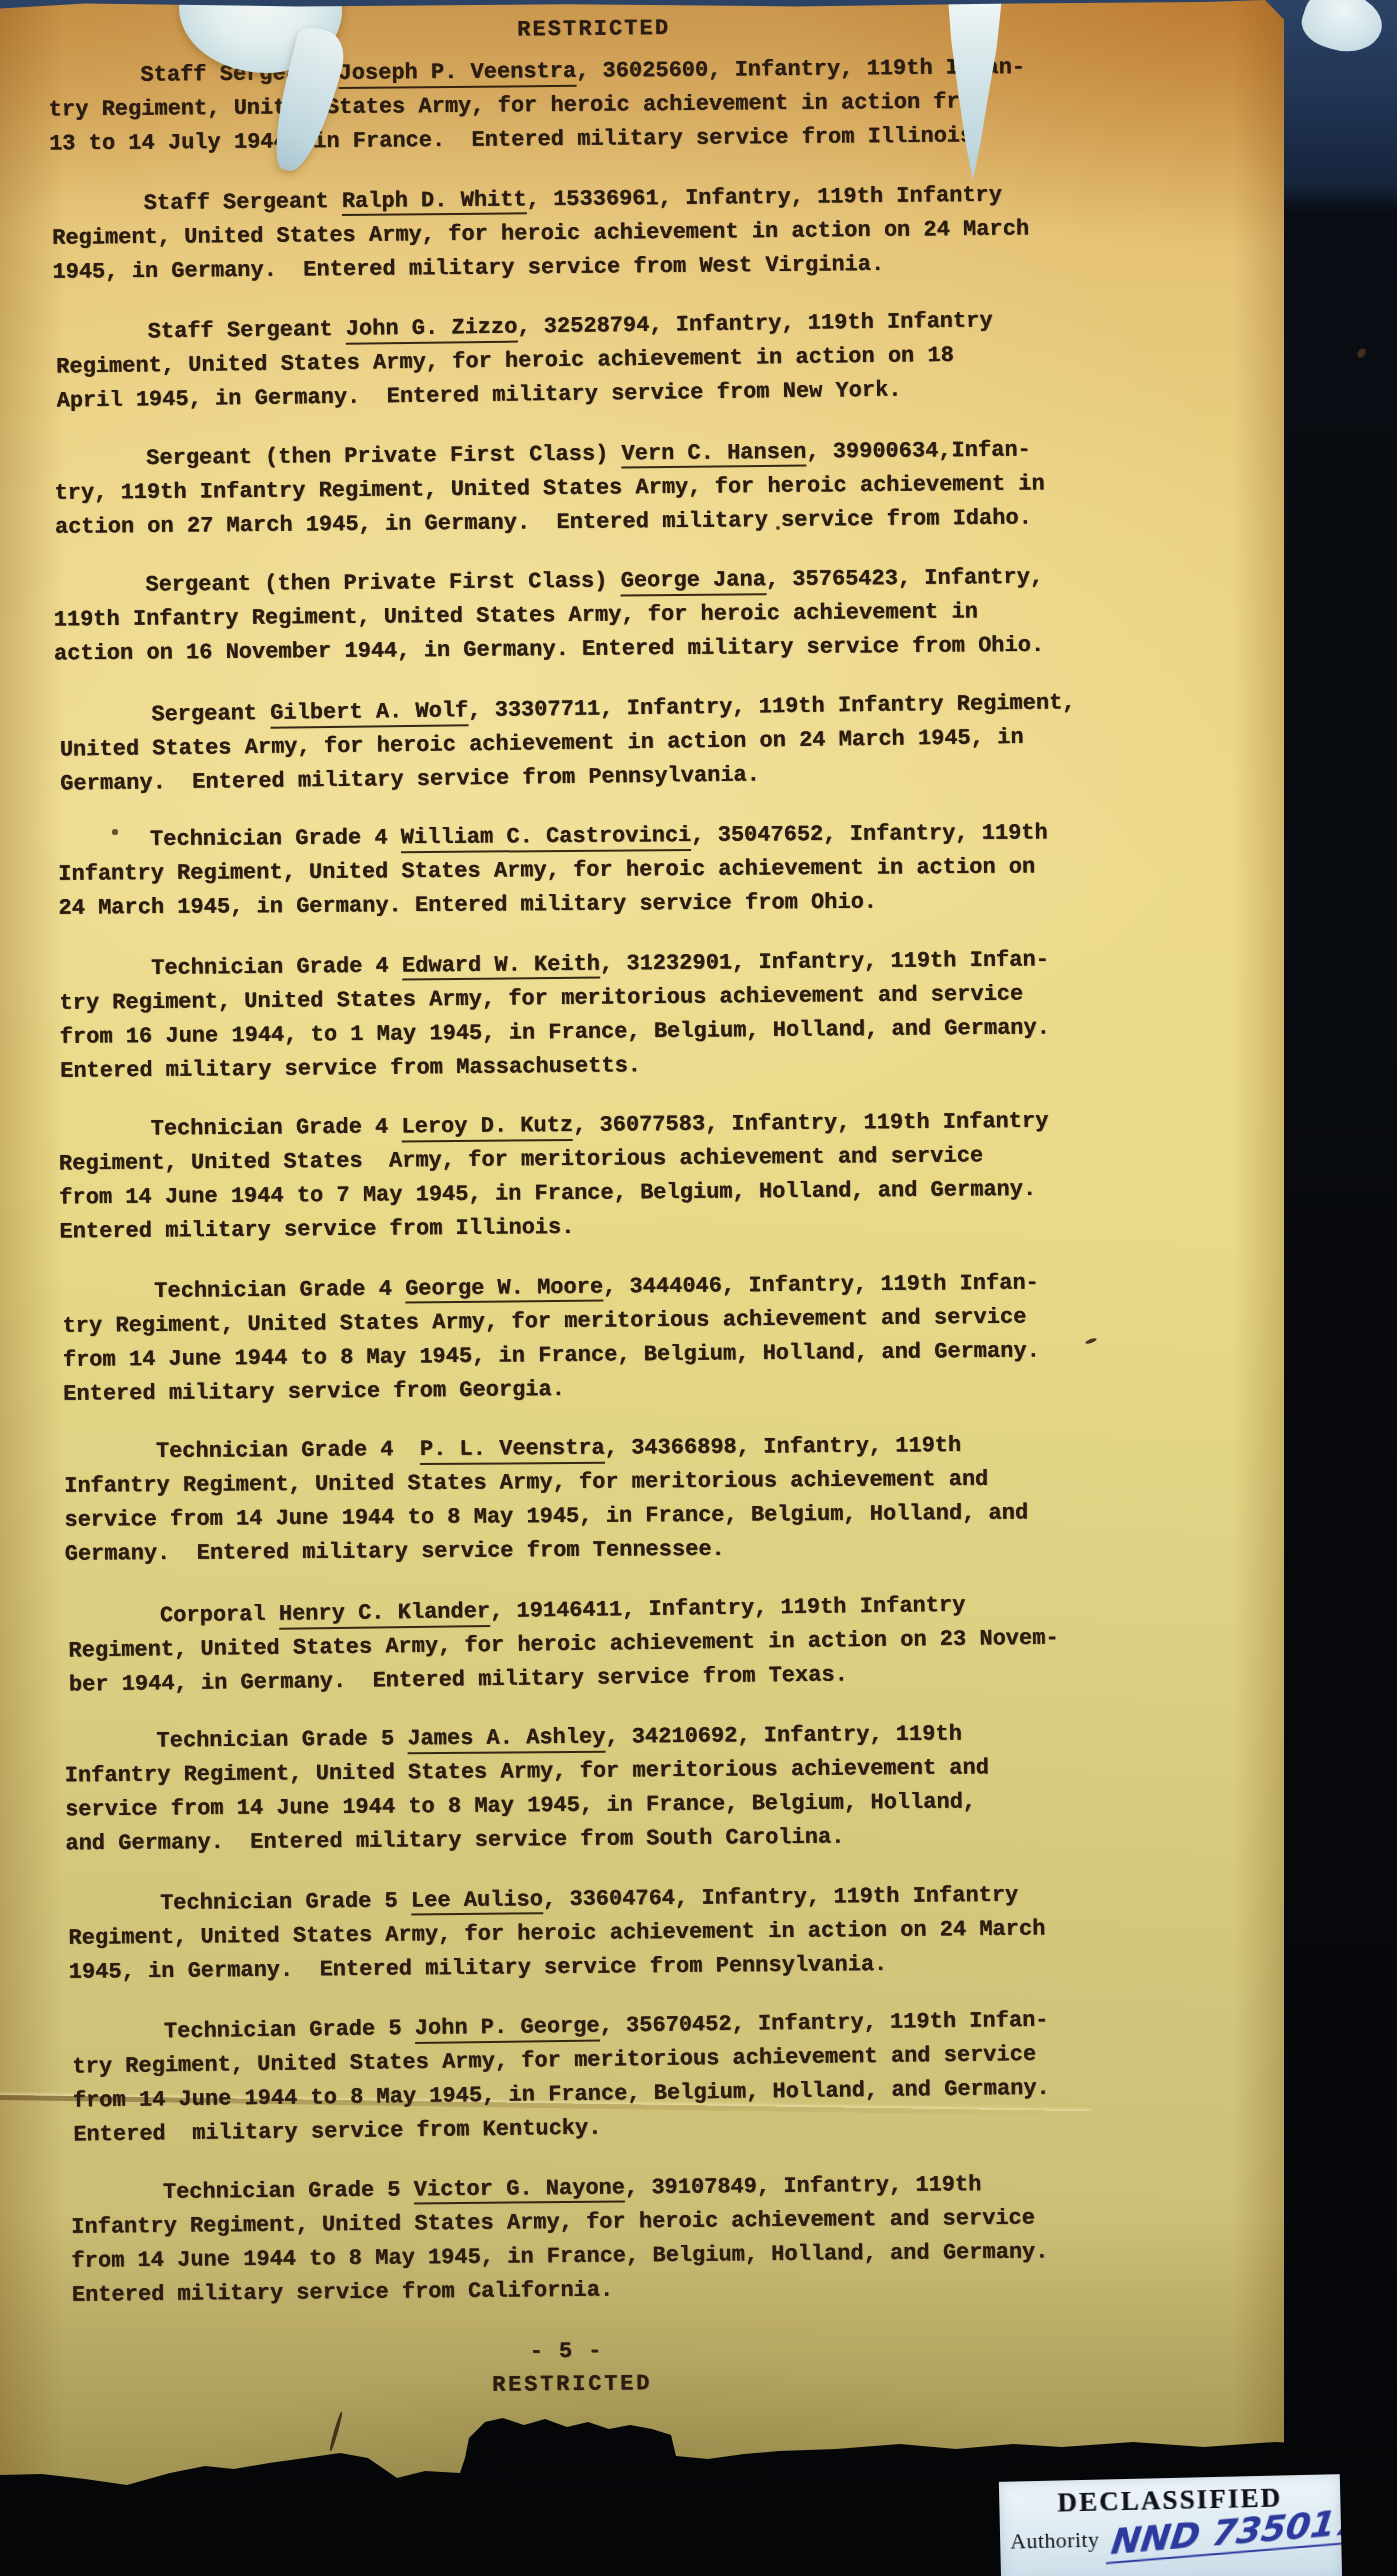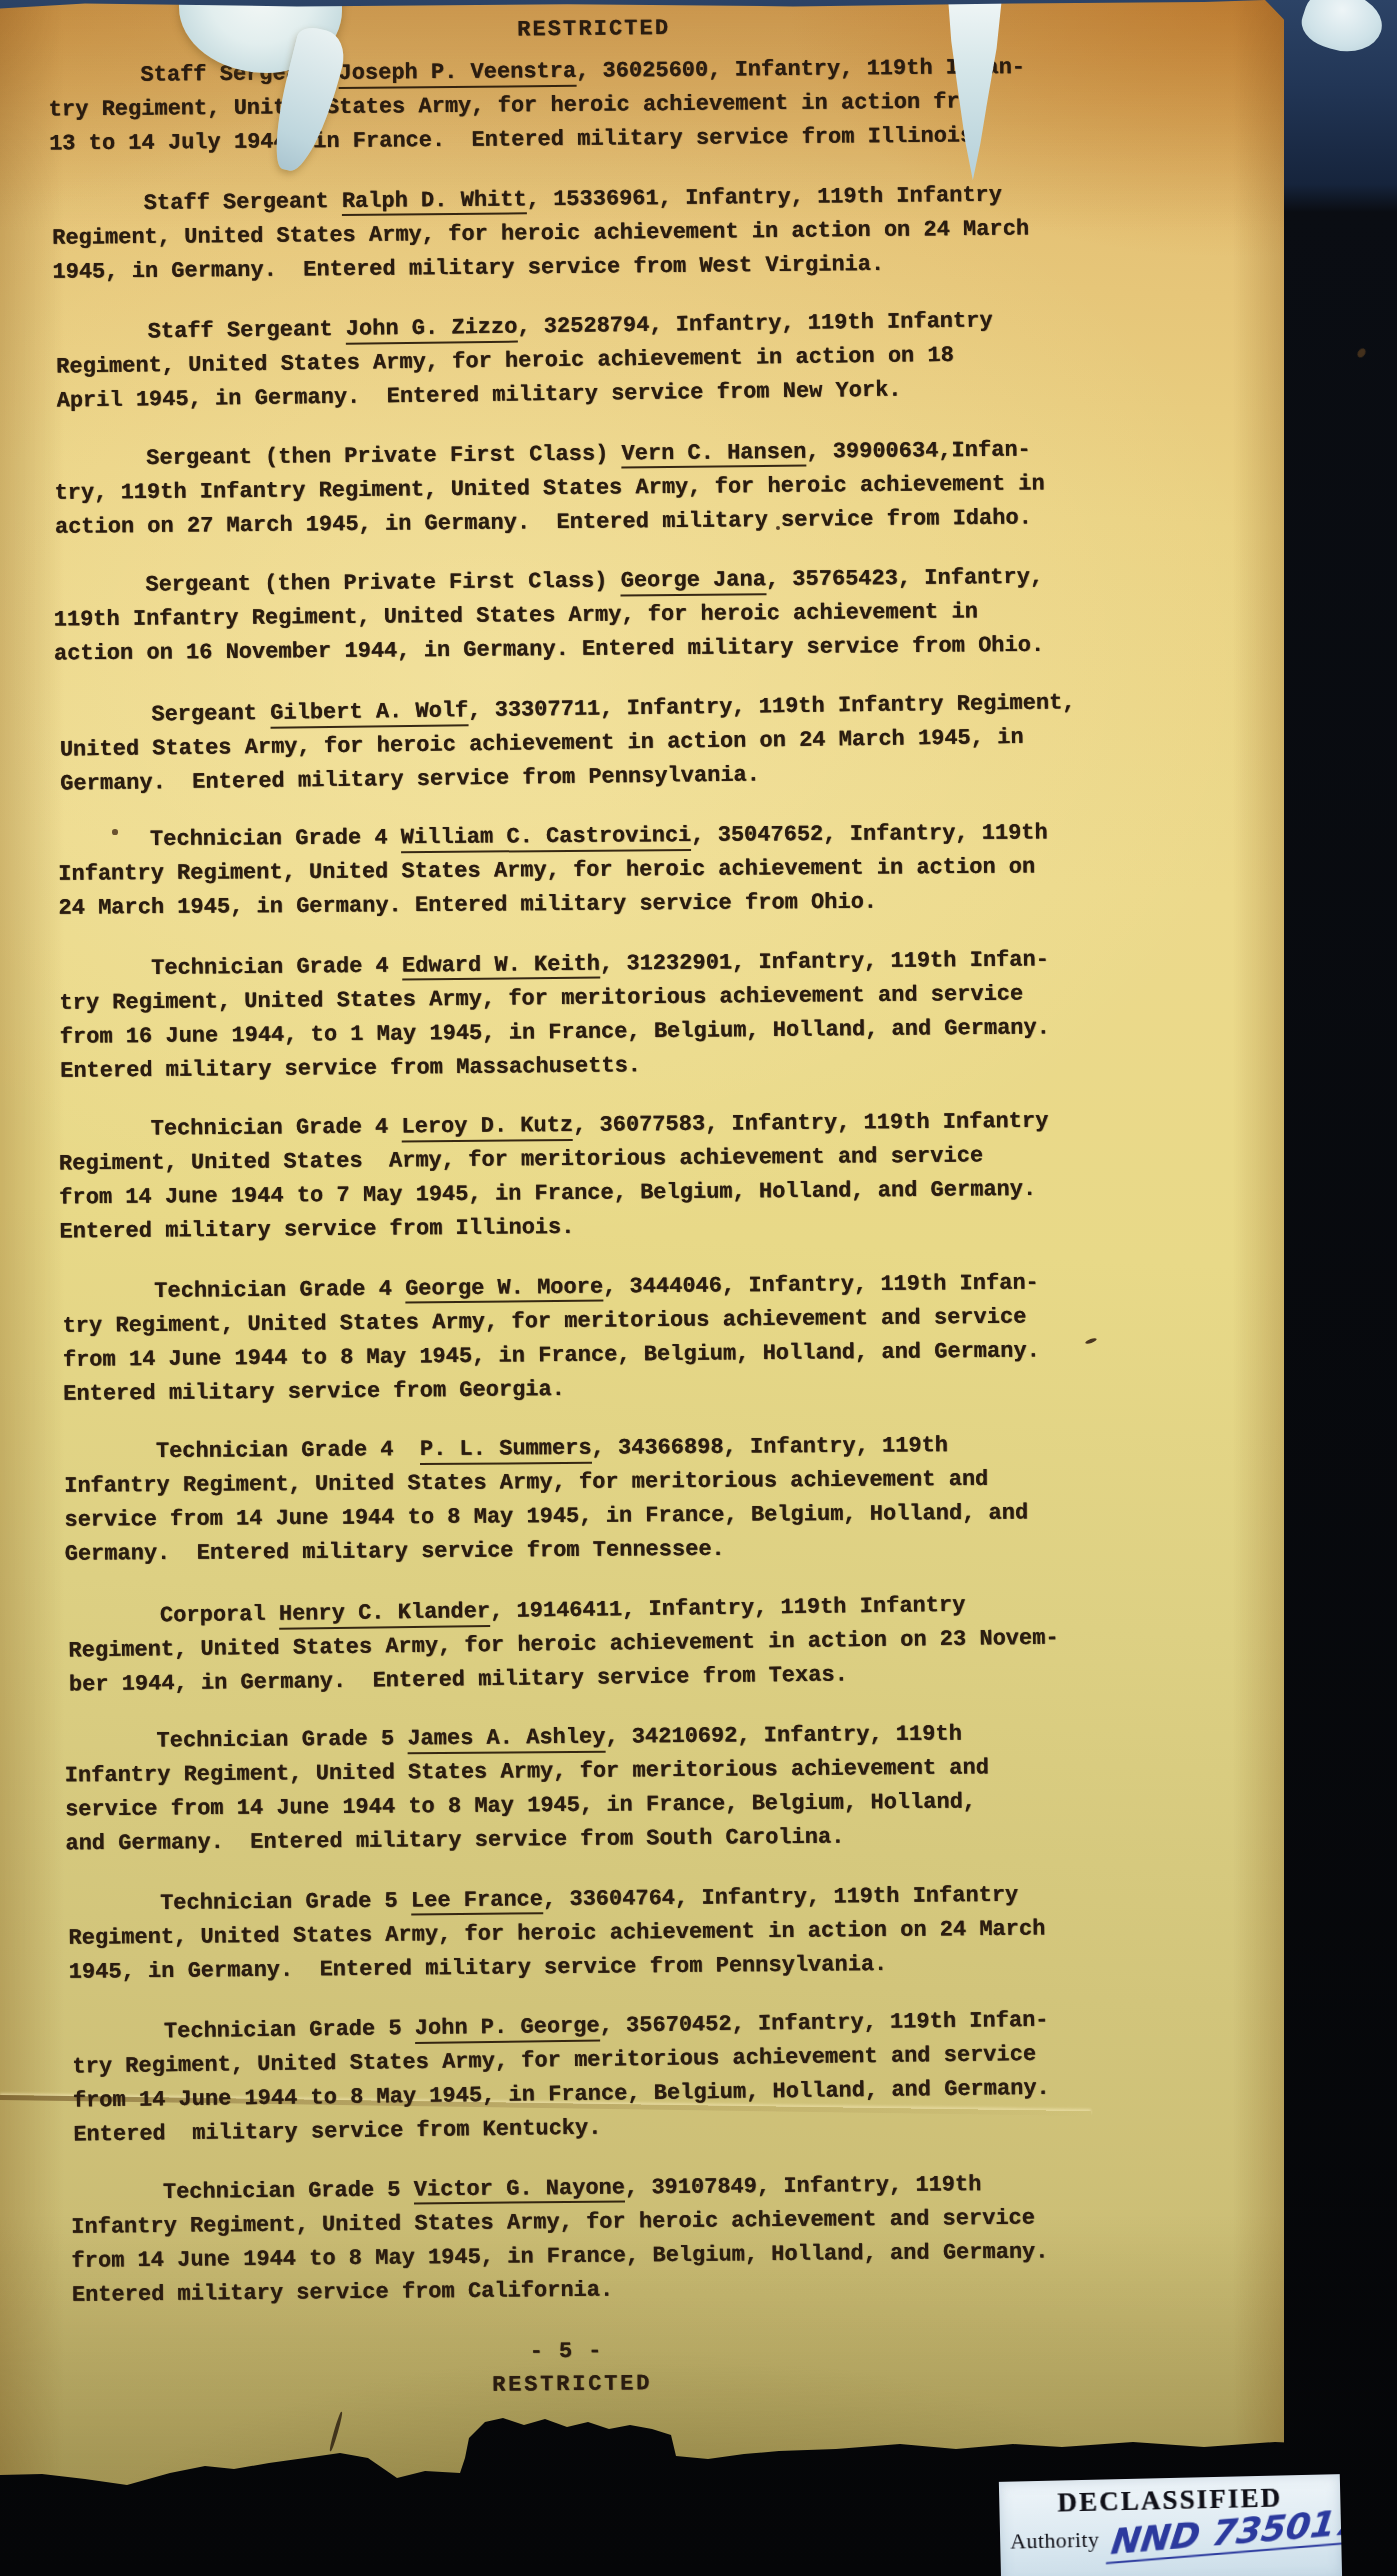--- a/index.html
+++ b/index.html
@@ -170,41 +170,41 @@
       </p>
 
       <p class="entry">
         <span class="line l1"><span>Technician Grade 4 </span><span class="uname">George W. Moore</span><span>, 3444046, Infantry, 119th Infan-</span></span>
         <span class="line">try Regiment, United States Army, for meritorious achievement and service</span>
         <span class="line">from 14 June 1944 to 8 May 1945, in France, Belgium, Holland, and Germany.</span>
         <span class="line">Entered military service from Georgia.</span>
       </p>
 
       <p class="entry">
-        <span class="line l1"><span>Technician Grade 4  </span><span class="uname">P. L. Summers</span><span>, 34366898, Infantry, 119th</span></span>
+        <span class="line l1"><span>Technician Grade 4  </span><span class="uname">P. L. Veenstra</span><span>, 34366898, Infantry, 119th</span></span>
         <span class="line">Infantry Regiment, United States Army, for meritorious achievement and</span>
         <span class="line">service from 14 June 1944 to 8 May 1945, in France, Belgium, Holland, and</span>
         <span class="line">Germany.  Entered military service from Tennessee.</span>
       </p>
 
       <p class="entry">
         <span class="line l1"><span>Corporal </span><span class="uname">Henry C. Klander</span><span>, 19146411, Infantry, 119th Infantry</span></span>
         <span class="line">Regiment, United States Army, for heroic achievement in action on 23 Novem-</span>
         <span class="line">ber 1944, in Germany.  Entered military service from Texas.</span>
       </p>
 
       <p class="entry">
         <span class="line l1"><span>Technician Grade 5 </span><span class="uname">James A. Ashley</span><span>, 34210692, Infantry, 119th</span></span>
         <span class="line">Infantry Regiment, United States Army, for meritorious achievement and</span>
         <span class="line">service from 14 June 1944 to 8 May 1945, in France, Belgium, Holland,</span>
         <span class="line">and Germany.  Entered military service from South Carolina.</span>
       </p>
 
       <p class="entry">
-        <span class="line l1"><span>Technician Grade 5 </span><span class="uname">Lee France</span><span>, 33604764, Infantry, 119th Infantry</span></span>
+        <span class="line l1"><span>Technician Grade 5 </span><span class="uname">Lee Auliso</span><span>, 33604764, Infantry, 119th Infantry</span></span>
         <span class="line">Regiment, United States Army, for heroic achievement in action on 24 March</span>
         <span class="line">1945, in Germany.  Entered military service from Pennsylvania.</span>
       </p>
 
       <p class="entry">
         <span class="line l1"><span>Technician Grade 5 </span><span class="uname">John P. George</span><span>, 35670452, Infantry, 119th Infan-</span></span>
         <span class="line">try Regiment, United States Army, for meritorious achievement and service</span>
         <span class="line">from 14 June 1944 to 8 May 1945, in France, Belgium, Holland, and Germany.</span>
         <span class="line">Entered  military service from Kentucky.</span>
       </p>

